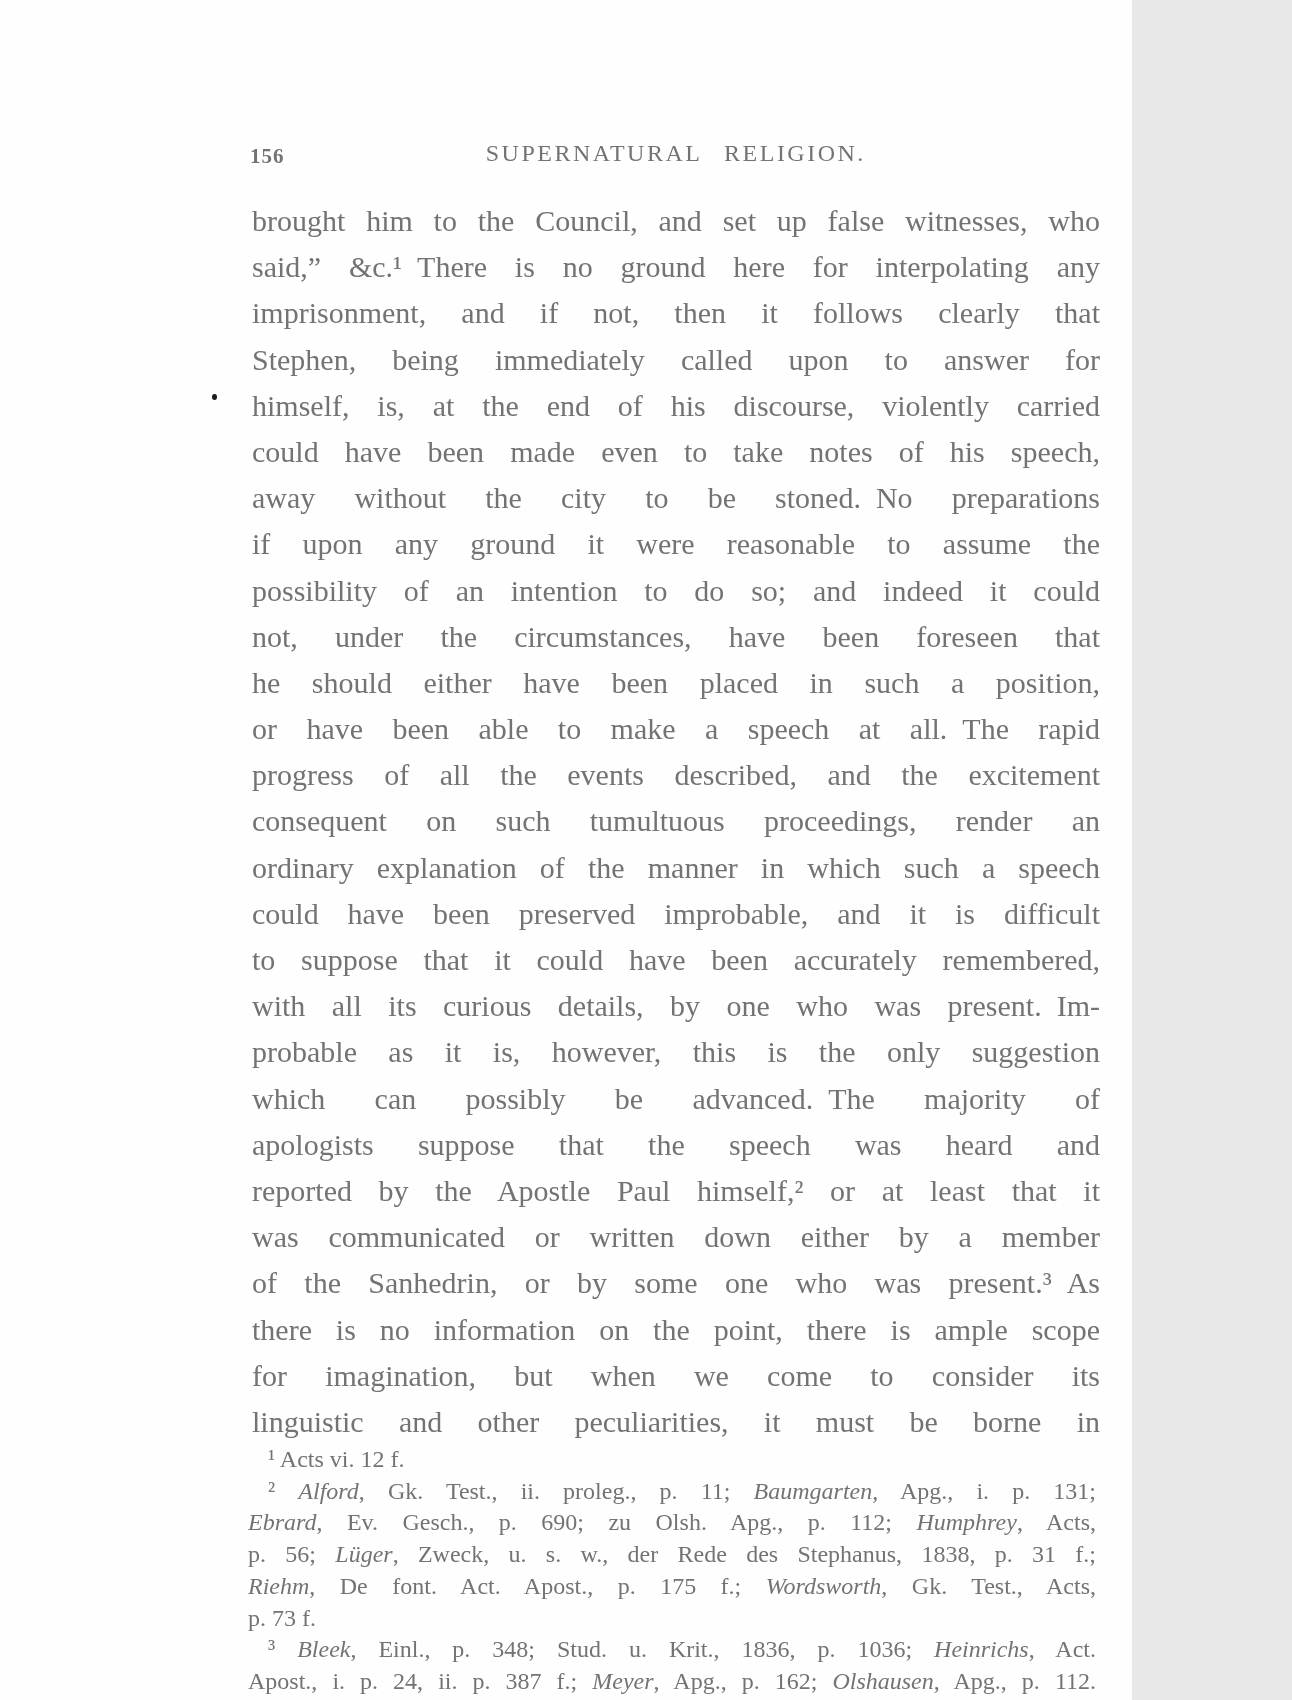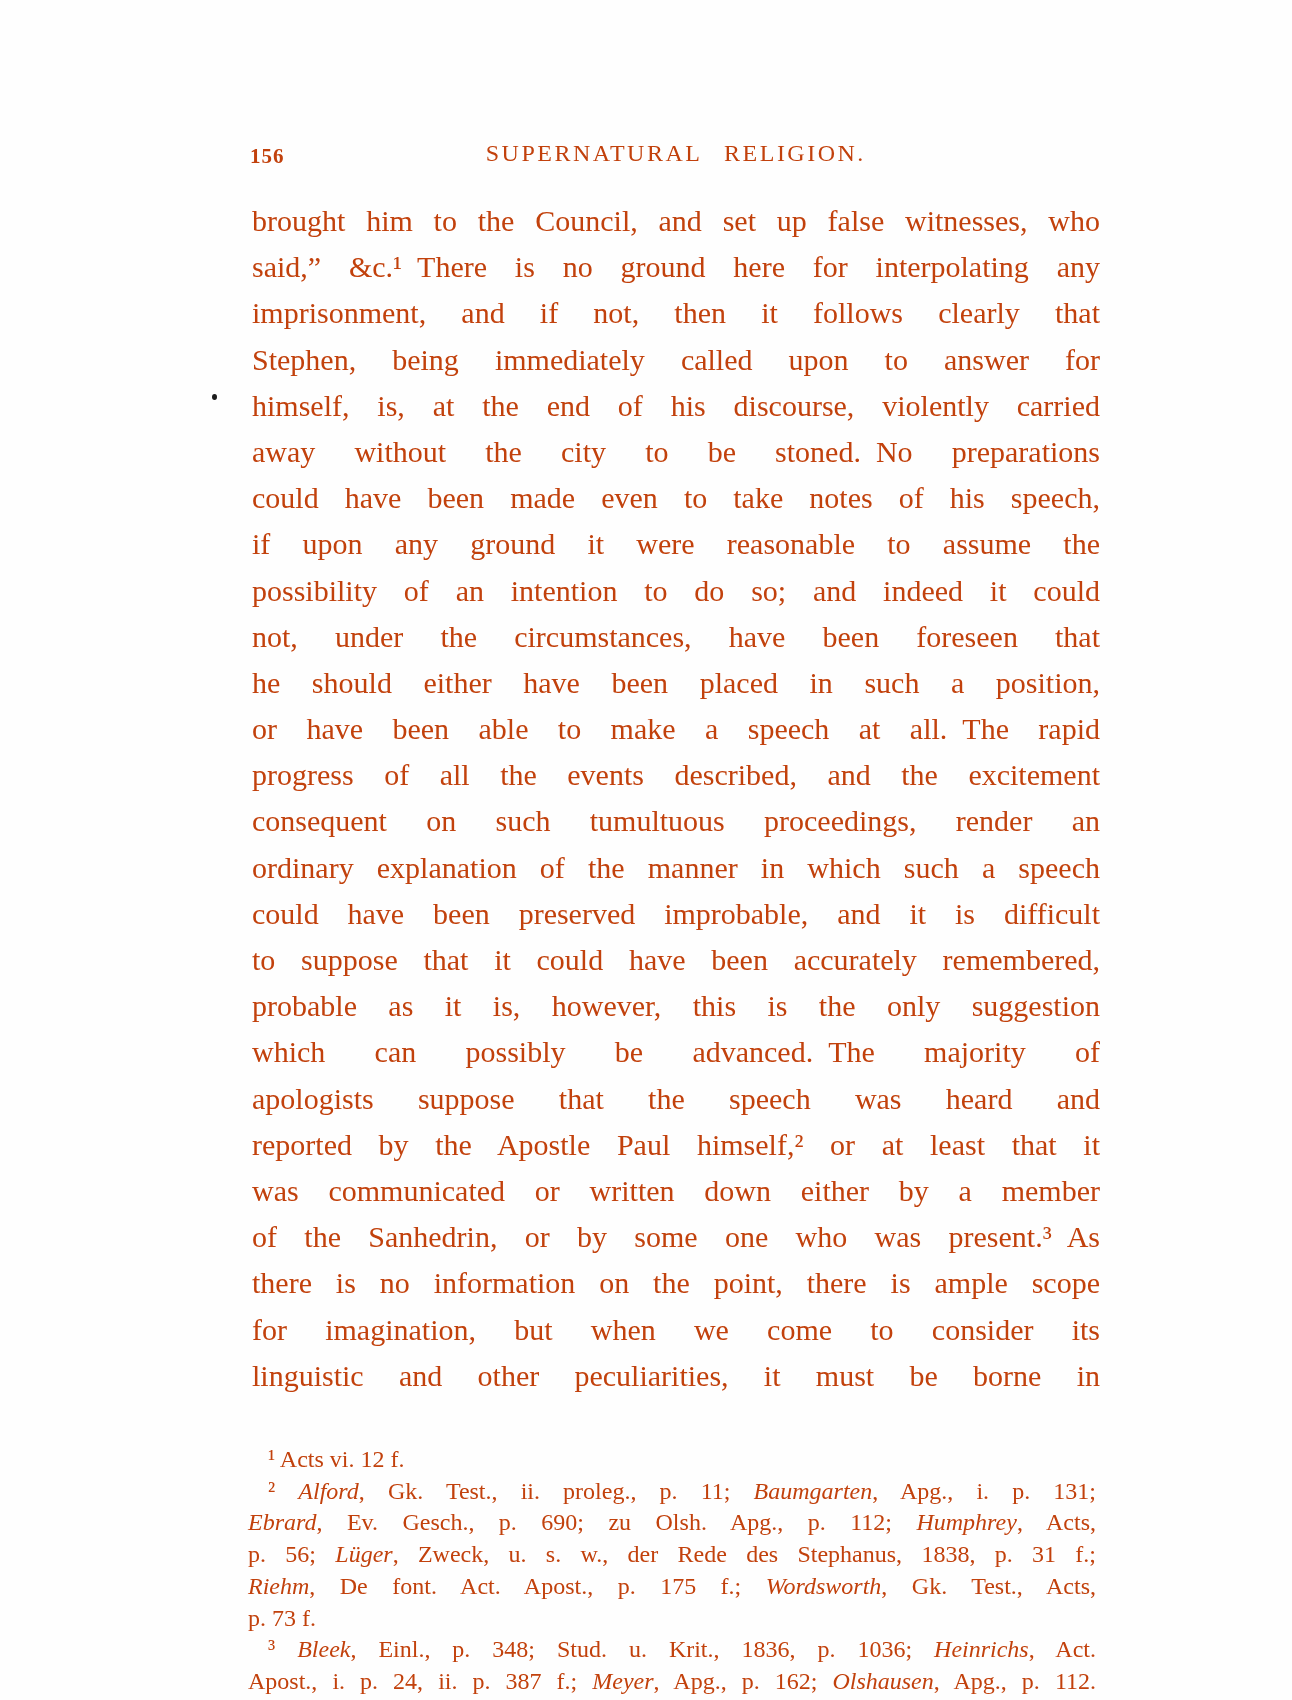--- a/index.html
+++ b/index.html
@@ -1,21 +1,21 @@
 <!DOCTYPE html>
 <html><head>
 <meta charset="utf-8">
 <style>
   html, body { margin: 0; padding: 0; background: #e8e8e8; }
   .page {
     position: relative;
-    width: 1292px;
+    width: 1132px;
     height: 1700px;
     background: #fefefe;
-    color: #c2410c;
+    color: #737373;
     font-family: "Liberation Serif", "DejaVu Serif", serif;
     overflow: hidden;
   }
   .page-head {
     position: absolute;
     left: 248px;
     top: 140px;
     width: 848px;
     height: 34px;
   }
@@ -90,32 +90,33 @@
   </div>
 
   <div class="speck"></div>
 
   <div class="body-text">
       <div class="body-line">brought him to the Council, and set up false witnesses, who</div>
       <div class="body-line">said,” &amp;c.¹ There is no ground here for interpolating any</div>
       <div class="body-line">imprisonment, and if not, then it follows clearly that</div>
       <div class="body-line">Stephen, being immediately called upon to answer for</div>
       <div class="body-line">himself, is, at the end of his discourse, violently carried</div>
+      <div class="body-line">could have been made even to take notes of his speech,</div>
       <div class="body-line">away without the city to be stoned. No preparations</div>
-      <div class="body-line">could have been made even to take notes of his speech,</div>
       <div class="body-line">if upon any ground it were reasonable to assume the</div>
       <div class="body-line">possibility of an intention to do so; and indeed it could</div>
       <div class="body-line">not, under the circumstances, have been foreseen that</div>
       <div class="body-line">he should either have been placed in such a position,</div>
       <div class="body-line">or have been able to make a speech at all. The rapid</div>
       <div class="body-line">progress of all the events described, and the excitement</div>
       <div class="body-line">consequent on such tumultuous proceedings, render an</div>
       <div class="body-line">ordinary explanation of the manner in which such a speech</div>
       <div class="body-line">could have been preserved improbable, and it is difficult</div>
       <div class="body-line">to suppose that it could have been accurately remembered,</div>
+      <div class="body-line">with all its curious details, by one who was present. Im-</div>
       <div class="body-line">probable as it is, however, this is the only suggestion</div>
       <div class="body-line">which can possibly be advanced. The majority of</div>
       <div class="body-line">apologists suppose that the speech was heard and</div>
       <div class="body-line">reported by the Apostle Paul himself,² or at least that it</div>
       <div class="body-line">was communicated or written down either by a member</div>
       <div class="body-line">of the Sanhedrin, or by some one who was present.³ As</div>
       <div class="body-line">there is no information on the point, there is ample scope</div>
       <div class="body-line">for imagination, but when we come to consider its</div>
       <div class="body-line">linguistic and other peculiarities, it must be borne in</div>
     </div>

